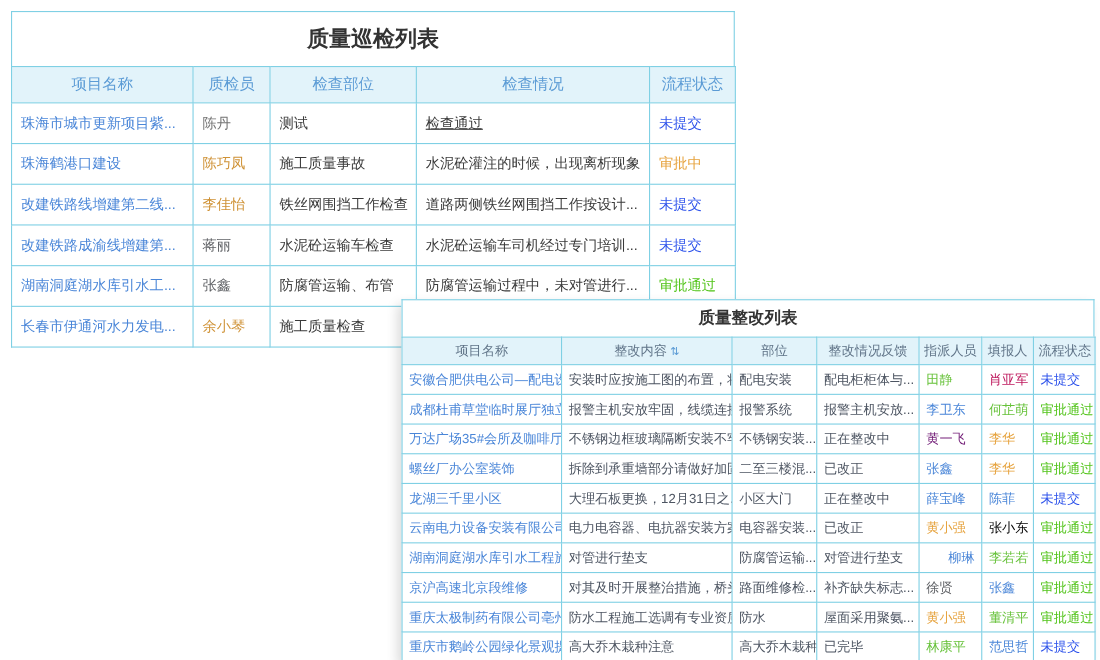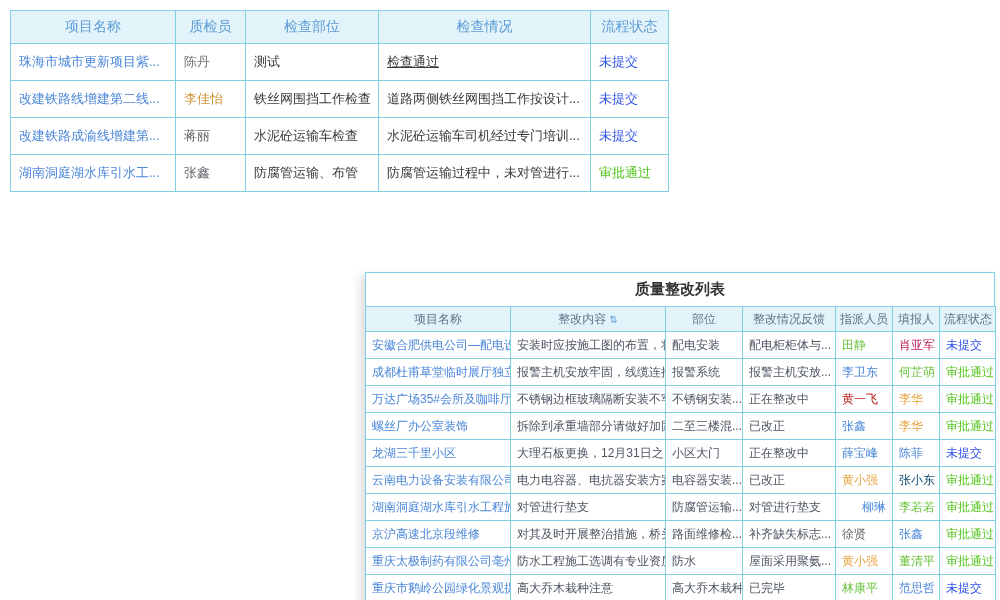--- a/index.html
+++ b/index.html
@@ -29,20 +29,21 @@
   .link{color:var(--link);cursor:pointer;}
   .sort-icon{font-size:10px;color:#5b9bd5;margin-left:3px;cursor:pointer;}
   .card1 tbody tr:first-child td:nth-child(4){text-decoration:underline;}
 </style>
 </head>
 <body>
 
 <div class="page">
 
   <section class="card card1">
+    <div class="table-title">质量巡检列表</div>
     <table>
       <colgroup>
         <col style="width:165px">
           <col style="width:70px">
           <col style="width:133px">
           <col style="width:212px">
           <col style="width:78px">
       </colgroup>
       <thead>
         <tr id="insp-head">
@@ -55,39 +56,53 @@
       </thead>
       <tbody id="insp-body">
           <tr>
             <td><span class="link">珠海市城市更新项目紫...</span></td>
             <td style="color: #737373;">陈丹</td>
             <td>测试</td>
             <td>检查通过</td>
             <td style="color: rgb(47, 84, 235);">未提交</td>
           </tr>
           <tr>
+            <td><span class="link">珠海鹤港口建设</span></td>
+            <td style="color: rgb(207, 146, 54);">陈巧凤</td>
+            <td>施工质量事故</td>
+            <td>水泥砼灌注的时候，出现离析现象</td>
+            <td style="color: rgb(230, 162, 60);">审批中</td>
+          </tr>
+          <tr>
             <td><span class="link">改建铁路线增建第二线...</span></td>
             <td style="color: rgb(207, 146, 54);">李佳怡</td>
             <td>铁丝网围挡工作检查</td>
             <td>道路两侧铁丝网围挡工作按设计...</td>
             <td style="color: rgb(47, 84, 235);">未提交</td>
           </tr>
           <tr>
             <td><span class="link">改建铁路成渝线增建第...</span></td>
             <td style="color: rgb(96, 98, 102);">蒋丽</td>
             <td>水泥砼运输车检查</td>
             <td>水泥砼运输车司机经过专门培训...</td>
             <td style="color: rgb(47, 84, 235);">未提交</td>
           </tr>
           <tr>
             <td><span class="link">湖南洞庭湖水库引水工...</span></td>
             <td style="color: rgb(96, 98, 102);">张鑫</td>
             <td>防腐管运输、布管</td>
             <td>防腐管运输过程中，未对管进行...</td>
             <td style="color: rgb(82, 196, 26);">审批通过</td>
+          </tr>
+          <tr>
+            <td><span class="link">长春市伊通河水力发电...</span></td>
+            <td style="color: rgb(207, 146, 54);">余小琴</td>
+            <td>施工质量检查</td>
+            <td></td>
+            <td></td>
           </tr>
         </tbody>
     </table>
   </section>
 
   <section class="card card2">
     <div class="table-title">质量整改列表</div>
     <table>
       <colgroup>
         <col style="width:145px">
@@ -126,21 +141,21 @@
             <td>报警主机安放...</td>
             <td style="color: rgb(74, 134, 216);">李卫东</td>
             <td style="color: rgb(103, 194, 58);">何芷萌</td>
             <td style="color: rgb(82, 196, 26);">审批通过</td>
           </tr>
           <tr>
             <td><span class="link">万达广场35#会所及咖啡厅空...</span></td>
             <td>不锈钢边框玻璃隔断安装不牢...</td>
             <td>不锈钢安装...</td>
             <td>正在整改中</td>
-            <td style="color: #b91c1c;">黄一飞</td>
+            <td style="color: #701a75;">黄一飞</td>
             <td style="color: rgb(230, 162, 60);">李华</td>
             <td style="color: rgb(82, 196, 26);">审批通过</td>
           </tr>
           <tr>
             <td><span class="link">螺丝厂办公室装饰</span></td>
             <td>拆除到承重墙部分请做好加固...</td>
             <td>二至三楼混...</td>
             <td>已改正</td>
             <td style="color: rgb(74, 134, 216);">张鑫</td>
             <td style="color: rgb(230, 162, 60);">李华</td>
@@ -154,21 +169,21 @@
             <td style="color: rgb(74, 134, 216);">薛宝峰</td>
             <td style="color: rgb(74, 134, 216);">陈菲</td>
             <td style="color: rgb(47, 84, 235);">未提交</td>
           </tr>
           <tr>
             <td><span class="link">云南电力设备安装有限公司20...</span></td>
             <td>电力电容器、电抗器安装方案...</td>
             <td>电容器安装...</td>
             <td>已改正</td>
             <td style="color: rgb(230, 162, 60);">黄小强</td>
-            <td style="color: #0c4a6e;">张小东</td>
+            <td style="color: #000000;">张小东</td>
             <td style="color: rgb(82, 196, 26);">审批通过</td>
           </tr>
           <tr>
             <td><span class="link">湖南洞庭湖水库引水工程施工1标</span></td>
             <td>对管进行垫支</td>
             <td>防腐管运输...</td>
             <td>对管进行垫支</td>
             <td style="color: rgb(74, 134, 216); text-align: right;">柳琳</td>
             <td style="color: rgb(103, 194, 58);">李若若</td>
             <td style="color: rgb(82, 196, 26);">审批通过</td>

